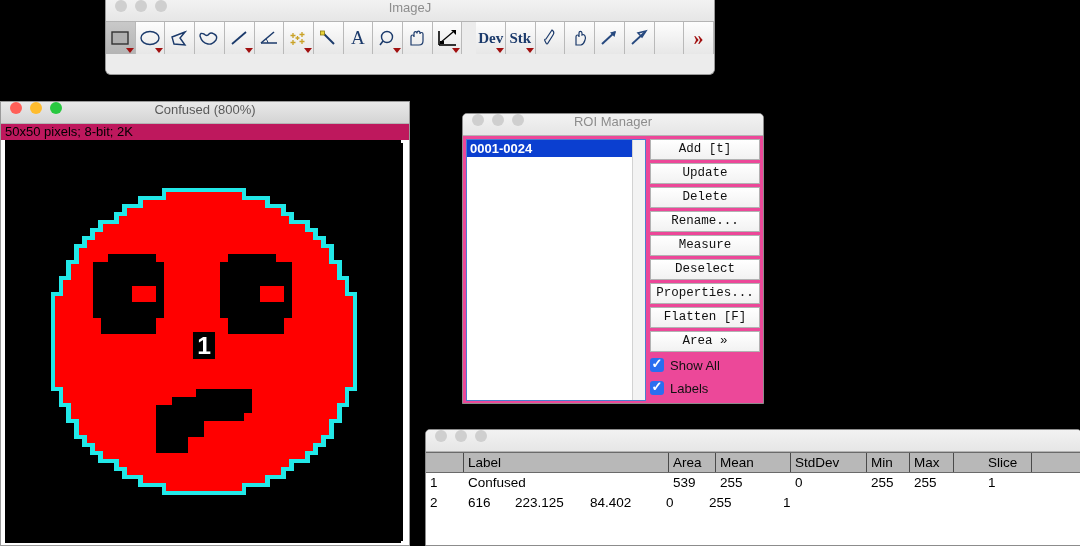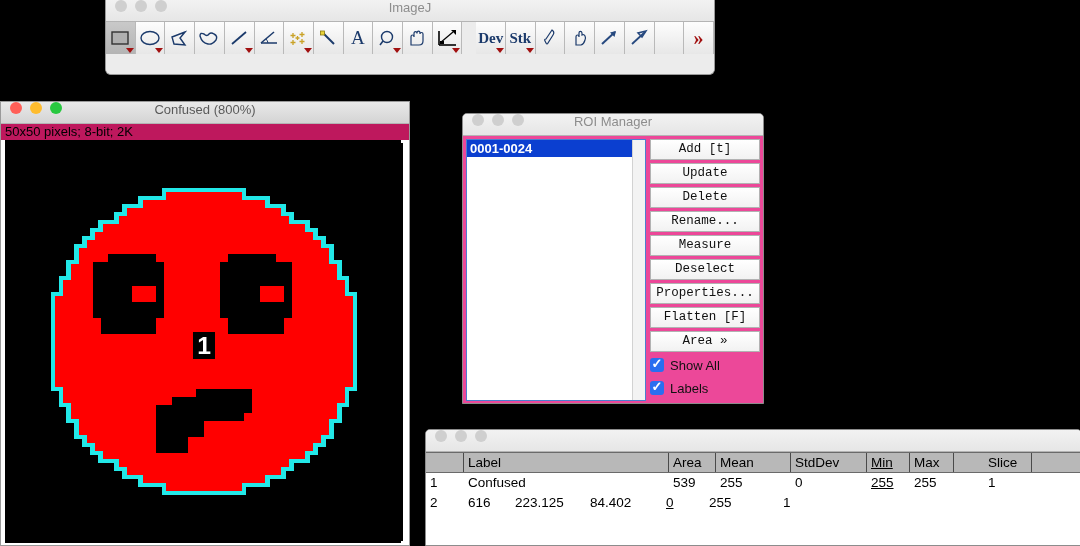--- a/index.html
+++ b/index.html
@@ -105,21 +105,21 @@
   #res-head { display: flex; background: #b8b8b8; height: 21px;
               border-top: 1px solid #6a6a6a; border-bottom: 1px solid #6a6a6a; }
   .hcell { border-right: 1px solid #4a4a4a; padding-left: 4px;
            line-height: 19px; overflow: hidden; }
   .res-row { display: flex; height: 20px; }
   .rcell { padding-left: 4px; line-height: 20px; overflow: hidden;
            white-space: nowrap; }
   #res-blank { height: 36px; background: #fff; }
 
   .c0 { width: 38px; } .c1 { width: 205px; } .c2 { width: 47px; }
-  .c3 { width: 75px; } .c4 { width: 76px; } .c5 { width: 43px; text-decoration: underline; }
+  .c3 { width: 75px; } .c4 { width: 76px; } .c5 { width: 43px; }
   .c6 { width: 44px; } .c7 { width: 48px; margin-left: 30px; } .c8 { flex: 1; }
 </style>
 </head>
 <body>
 
 <div id="root">
 
   <div class="win" id="imagej">
     <div class="titlebar inactive">
       <div class="lights">

